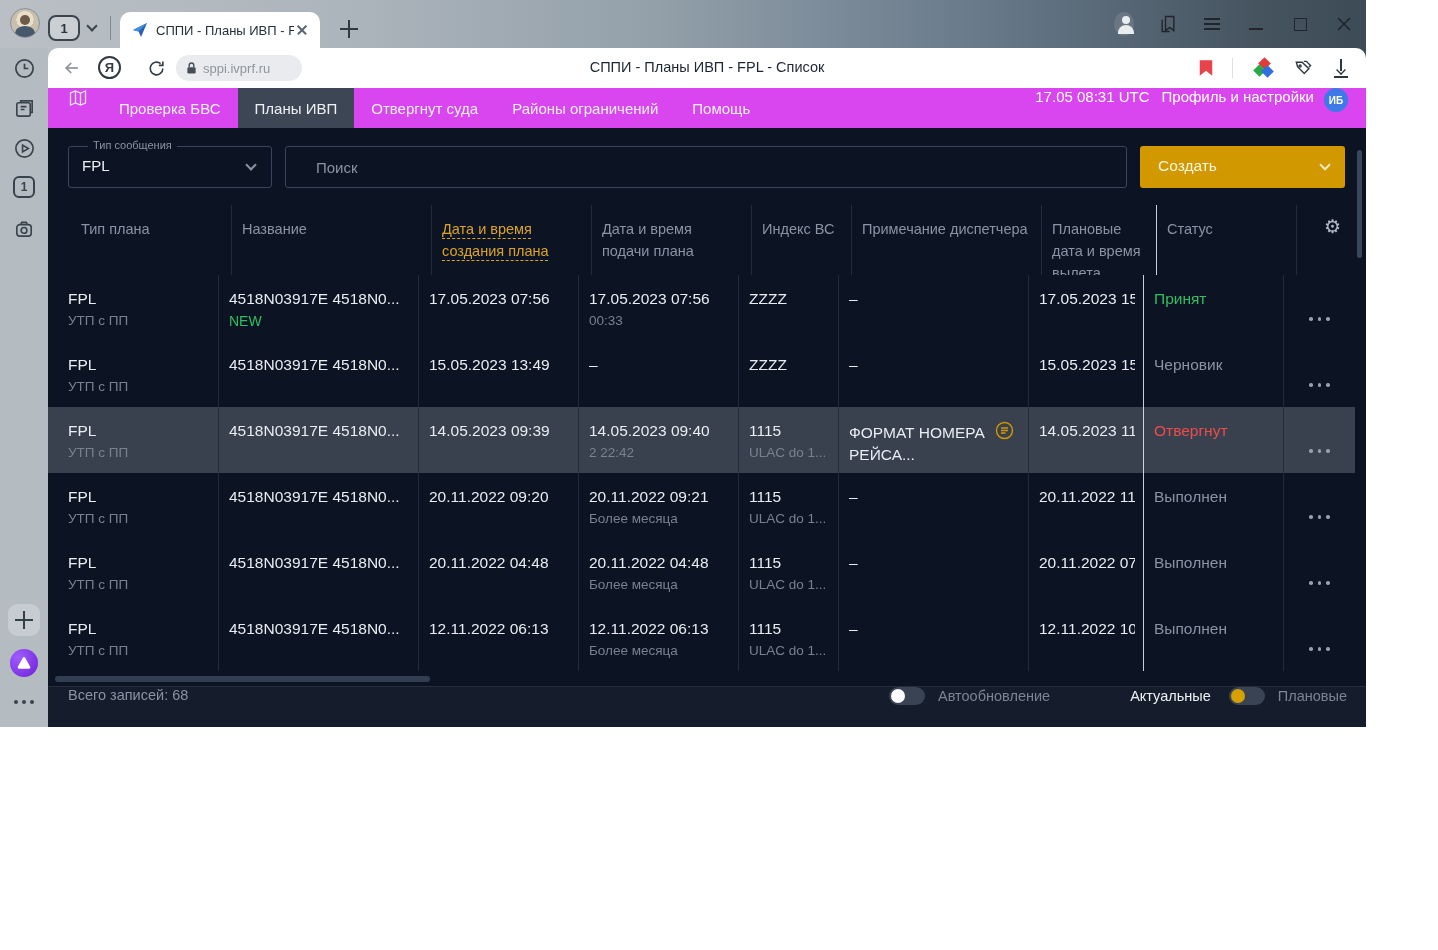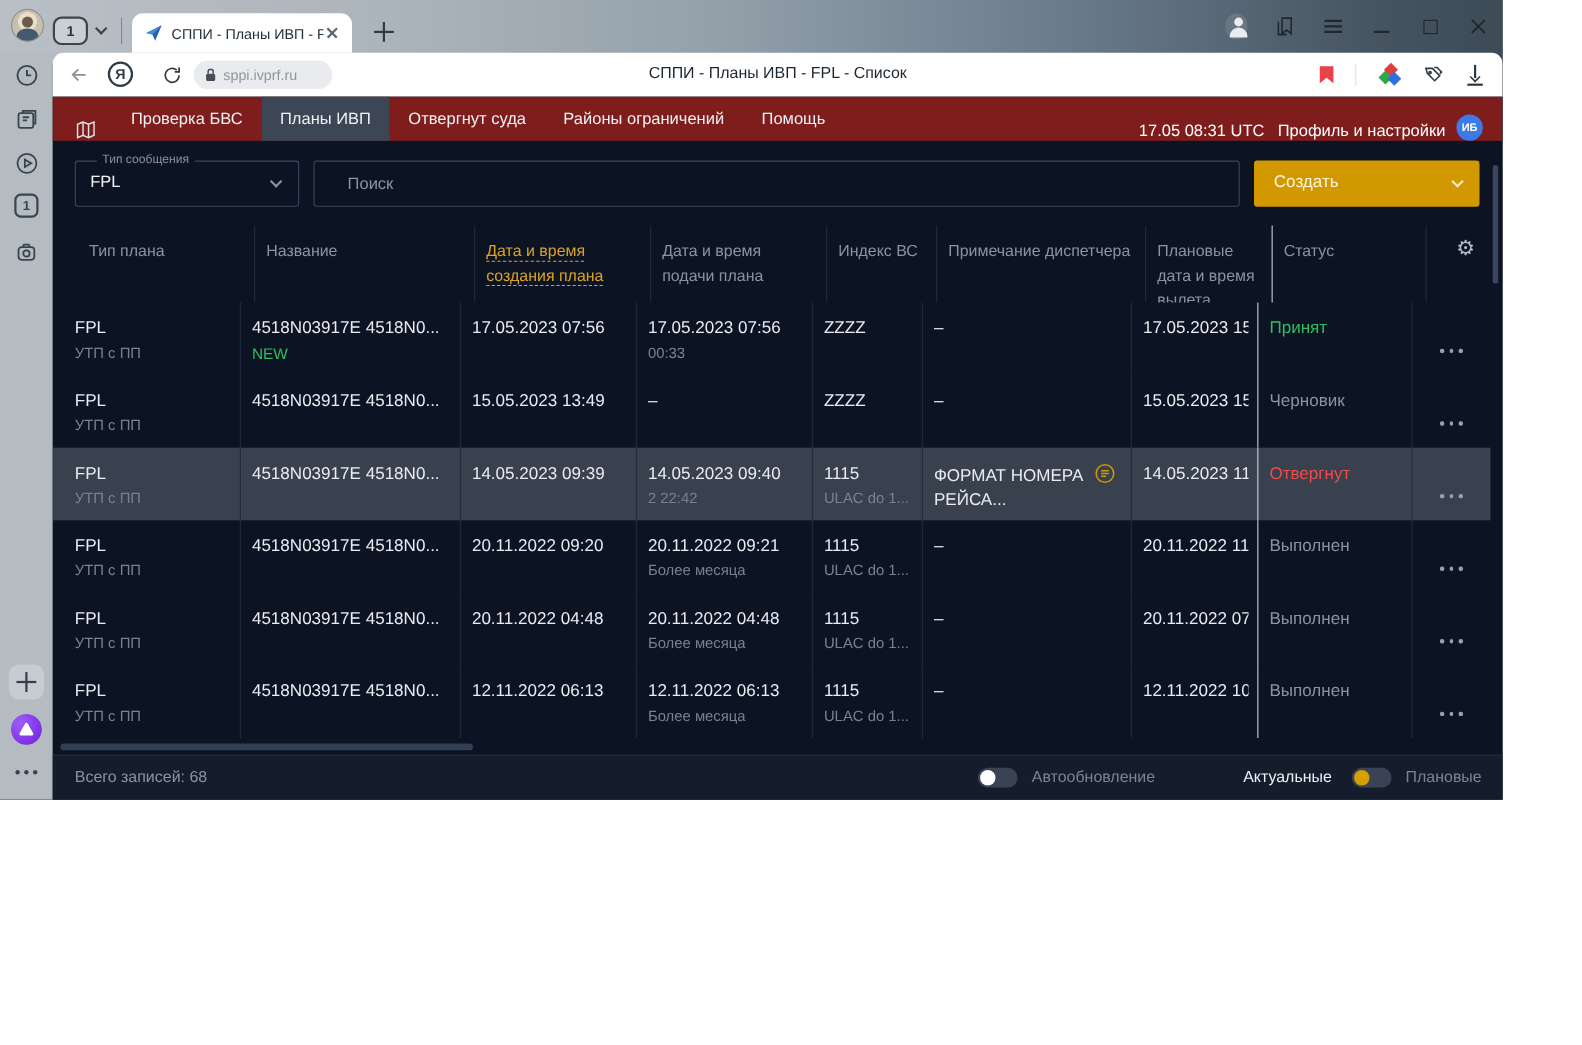--- a/index.html
+++ b/index.html
@@ -65,21 +65,21 @@
   .plusbtn:before{content:"";position:absolute;left:15px;top:7px;width:2px;height:18px;background:#343f48;}
   .plusbtn:after{content:"";position:absolute;left:7px;top:15px;width:18px;height:2px;background:#343f48;}
   .alice { position:absolute; left:10px; top:601px; width:28px; height:28px; border-radius:50%;
     background:radial-gradient(circle at 30% 30%,#a05cff,#6d1fd6); display:flex; align-items:center; justify-content:center;}
   .sb-dots { position:absolute; left:12px; top:652px; width:24px; display:flex; gap:4px; justify-content:center;}
   .sb-dots i{width:4px;height:4px;border-radius:50%;background:#39444e;}
 
   
   .app { position:absolute; left:48px; top:88px; width:1318px; height:639px; background:#0c1424; display:flex; flex-direction:column; }
 
-  .navbar { height:40px; background:#7f1d1d; display:flex; align-items:flex-end; padding-left:20px; flex:none; }
+  .navbar { height:40px; background:#d946ef; display:flex; align-items:flex-start; padding-left:20px; flex:none; }
   .nav-map { margin-right:14px; display:flex; }
   .nav-item { height:40px; display:flex; align-items:center; padding:0 17px; font-size:15px; color:#eef1f4; }
   .nav-item.active { background:#3c4654; }
   .nav-spacer { flex:1; }
   .nav-clock { font-size:15px; color:#ffffff; margin-right:12px; }
   .nav-profile { font-size:15px; color:#ffffff; margin-right:10px; }
   .nav-avatar { width:24px; height:24px; border-radius:50%; background:#3e79e8; color:#fff; font-size:10px; font-weight:bold;
     display:flex; align-items:center; justify-content:center; margin-right:18px; }
 
   .filters { flex:none; display:flex; padding:18px 21px 0 20px; gap:13px; }
@@ -114,21 +114,21 @@
   .td.c6 .main.wraps { white-space:normal; line-height:1.45; max-width:150px; }
   .note-icon { position:absolute; right:14px; top:14px; }
   .td.actions { display:flex; align-items:center; justify-content:center; padding:22px 0 0 0; }
   .dots { display:flex; gap:5px; }
   .dots i { width:3.5px; height:3.5px; border-radius:50%; background:#98a0ae; }
 
   .hscroll { flex:none; margin:5px 0 0 7px; height:7px; }
   .hscroll .thumb { width:375px; height:6px; border-radius:3px; background:#323e52; }
 
   .statusbar { margin-top:auto; flex:none; height:41px; background:#151d2d; border-top:1px solid rgba(255,255,255,.07);
-    display:flex; align-items:center; padding:0 19px 0 20px; }
+    display:flex; align-items:flex-start; padding:0 19px 0 20px; }
   .total { font-size:14.5px; color:#8b93a3; }
   .sb-right { margin-left:auto; display:flex; align-items:center; }
   .toggle { width:36px; height:18px; border-radius:9px; background:#3a4354; position:relative; }
   .toggle .knob { position:absolute; left:2px; top:2px; width:14px; height:14px; border-radius:50%; background:#ffffff; }
   .toggle.amber .knob { background:#d6a000; }
   .sb-label { font-size:14.5px; color:#7b8492; margin-left:13px; }
   .sb-label.actual { color:#eef1f4; margin-left:80px; }
   .toggle.t2 { margin-left:18px; }
   .vscroll-thumb { position:absolute; right:4px; top:62px; width:5px; height:108px; border-radius:3px; background:#39465c; }
 </style>

